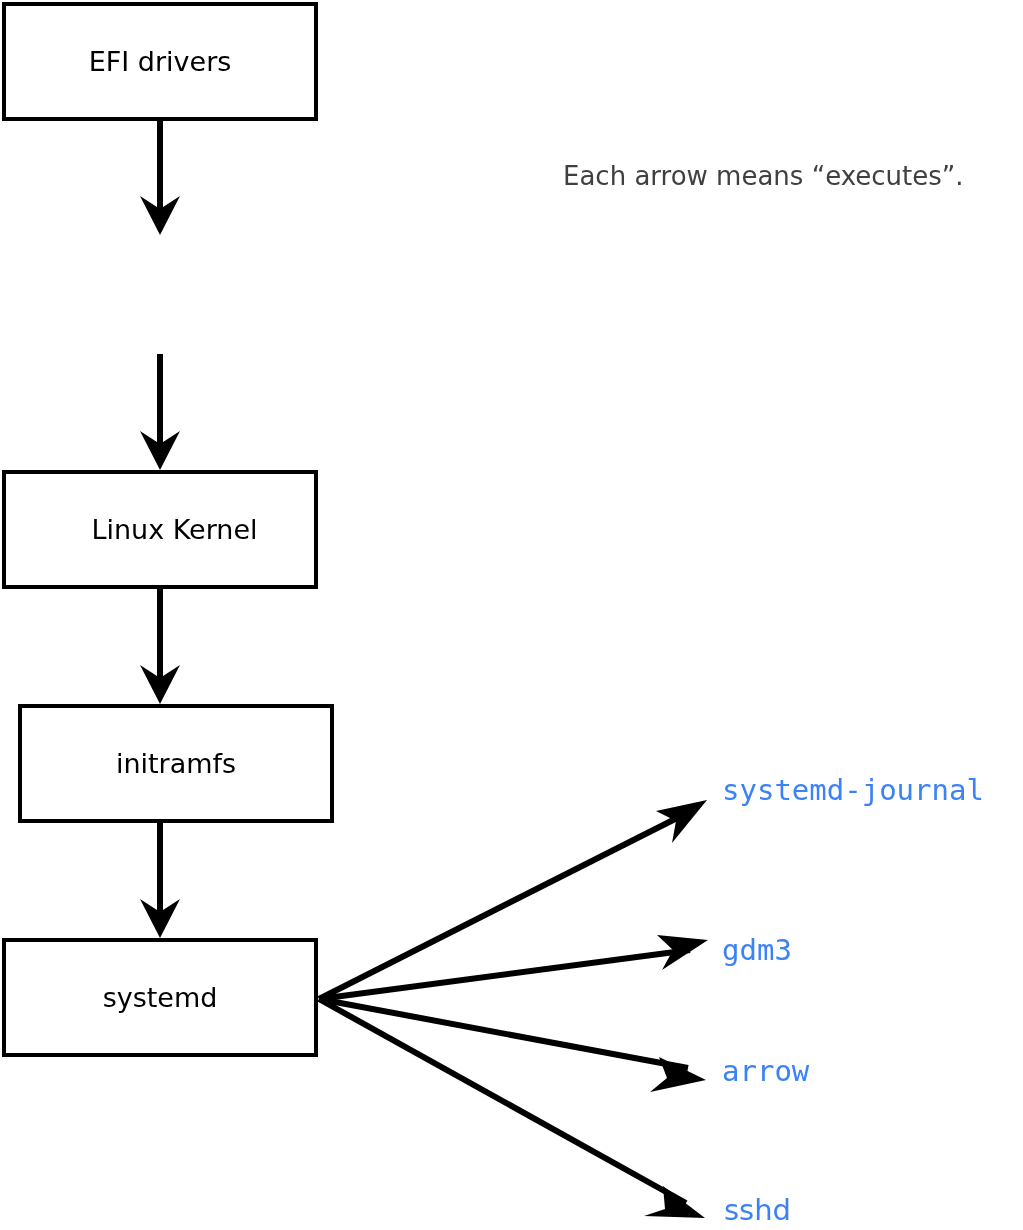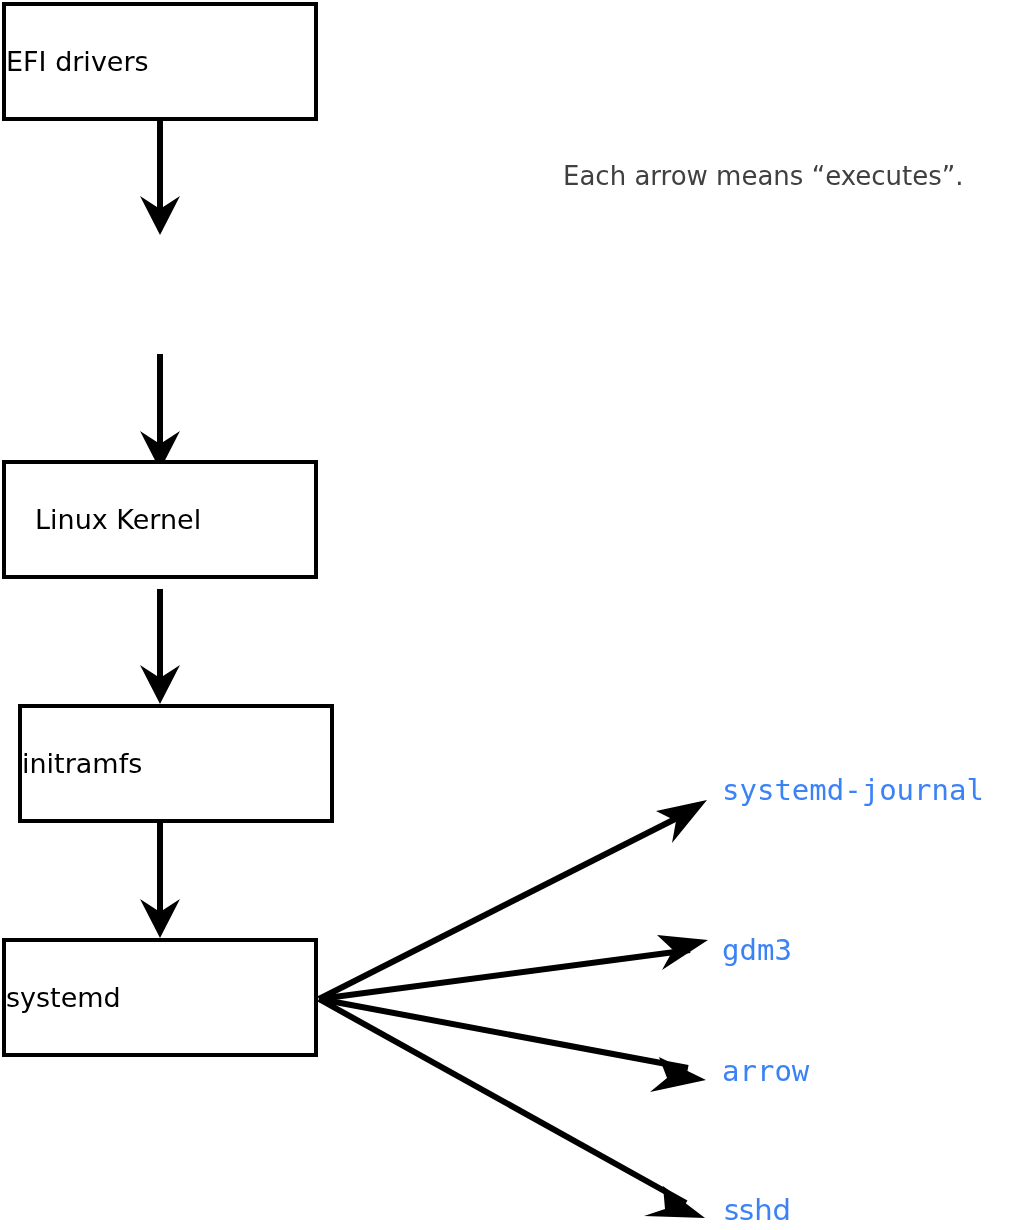--- a/index.html
+++ b/index.html
@@ -28,33 +28,33 @@
   .stage-box {
     position: absolute;
     left: 2px;
     width: 316px;
     height: 119px;
     box-sizing: border-box;
     border: 4px solid #000000;
     background: #ffffff;
     display: flex;
     align-items: center;
-    justify-content: flex-start;
+    justify-content: center;
   }
   .stage-label {
     font-family: "DejaVu Sans", sans-serif;
     font-size: 27px;
     line-height: 1;
     color: #000000;
     white-space: nowrap;
   }
 
   .box-efi        { top: 2px;   }
   .box-bootloader { top: 235px; }
-  .box-kernel     { top: 460px; padding-left: 29px; }
+  .box-kernel     { top: 470px; padding-left: 29px; }
   .box-initramfs  { top: 704px; margin-left: 16px; }
   .box-systemd    { top: 938px; }
 
   
   #arrow-layer {
     position: absolute;
     left: 0;
     top: 0;
     width: 1023px;
     height: 1230px;

